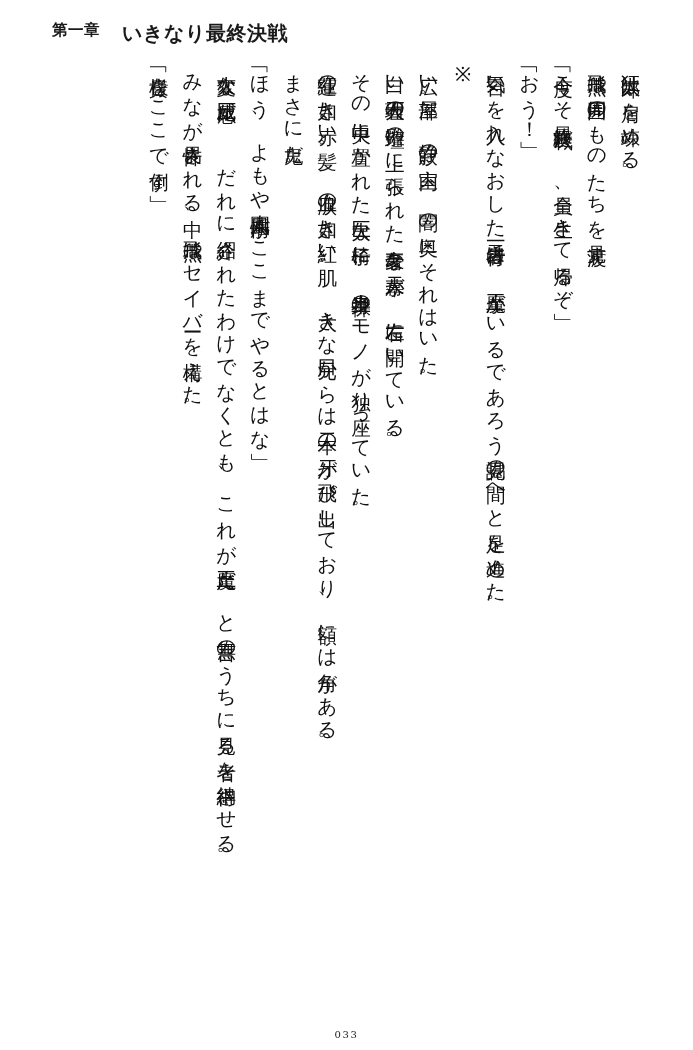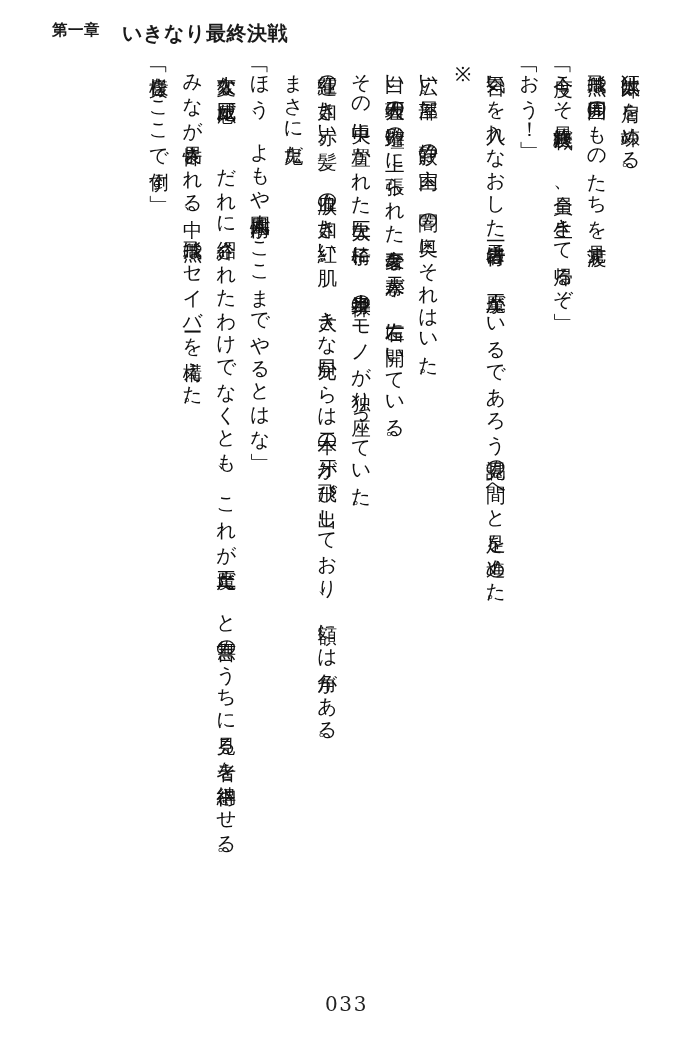--- a/index.html
+++ b/index.html
@@ -74,25 +74,25 @@
     letter-spacing: 1.2px;
     text-align: justify;
     white-space: pre-wrap;
     font-family: "DejaVu Serif", "Liberation Serif", serif;
     color: #111;
   }
 
   
   .folio {
     position: absolute;
-    bottom: 34px;
+    bottom: 10px;
     left: 0;
     right: 0;
     text-align: center;
-    font-size: 20px;
+    font-size: 10px;
     letter-spacing: 1.6px;
     color: #222;
     font-family: "DejaVu Serif", "Liberation Serif", serif;
   }
 </style>
 </head>
 <body>
 
 <div class="page">
 

